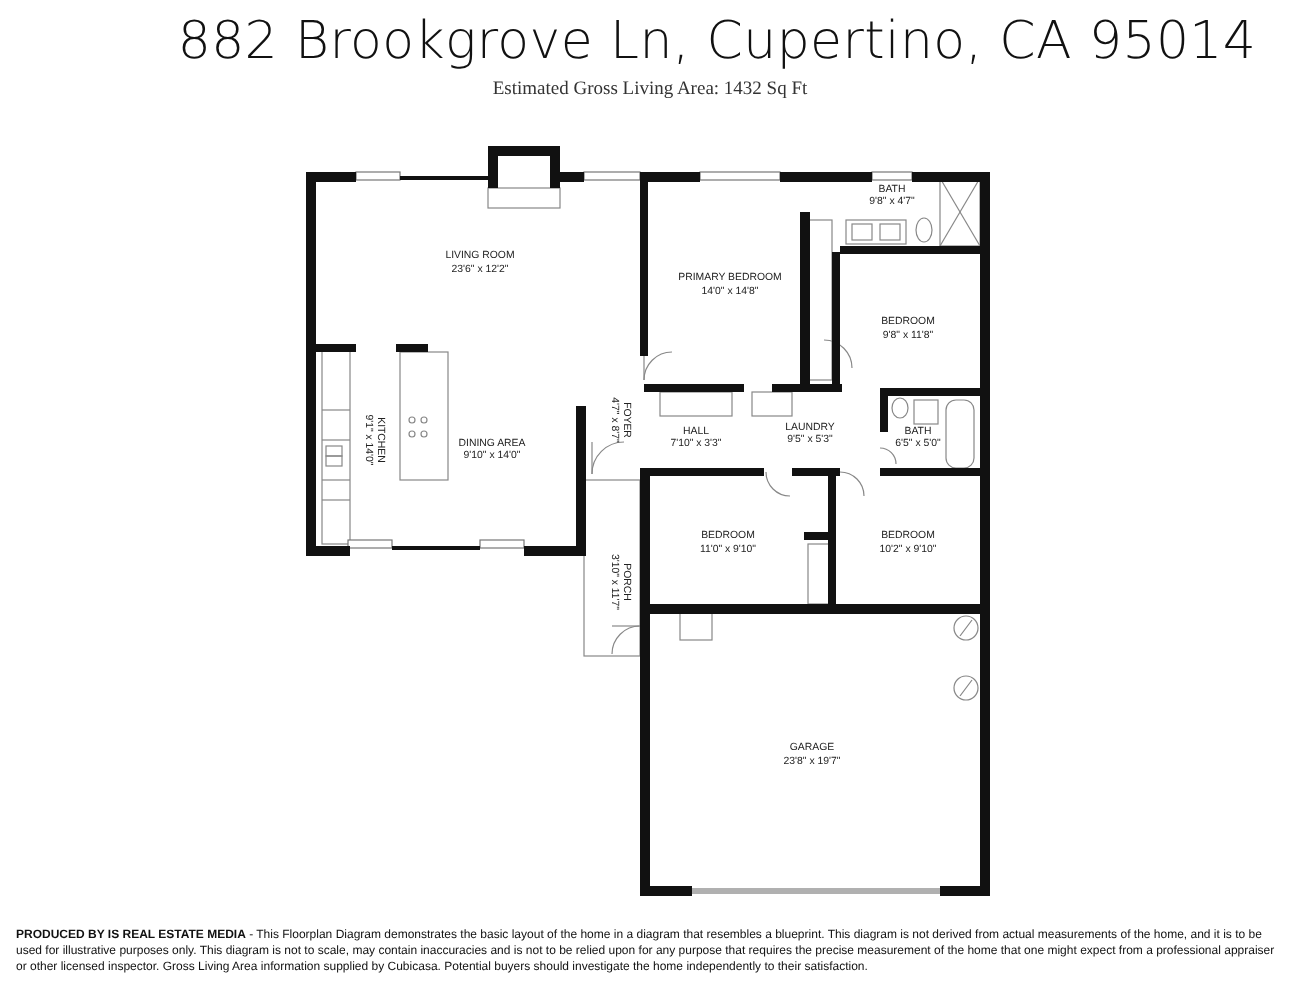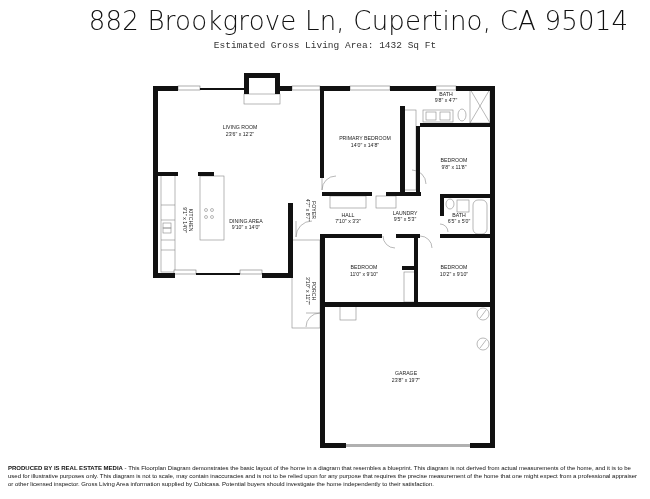--- a/index.html
+++ b/index.html
@@ -1,18 +1,18 @@
 <!DOCTYPE html>
 <html><head>
 <meta charset="utf-8">
 <style>
   html, body { margin:0; padding:0; background:#ffffff; }
   body { width:650px; height:499px; position:relative; overflow:hidden; font-family:"Liberation Sans", sans-serif; }
   .title { position:absolute; left:0; top:6px; width:621px; text-align:center; font-family:"DejaVu Sans", sans-serif; font-weight:300; font-size:26px; color:#111; letter-spacing:0.2px;padding-left:48px; }
-  .subtitle { position:absolute; left:0; top:40px; width:650px; text-align:center; font-family:Liberation Mono, monospace; font-size:9.5px; color:#333; }
+  .subtitle { position:absolute; left:0; top:40px; width:650px; text-align:center; font-family:Liberation Serif, serif; font-size:9.5px; color:#333; }
   .plan { position:absolute; left:0; top:0; width:650px; height:499px; }
   .room-label { font-family:"Liberation Sans", sans-serif; font-size:5.2px; fill:#222; text-anchor:middle; }
   .footer { position:absolute; left:8px; top:464px; width:636px; font-family:"Liberation Sans", sans-serif; font-size:6px; line-height:8px; color:#111; }
   .footer b { font-weight:bold; }
 </style>
 </head>
 <body>
 
 <div class="title">882 Brookgrove Ln, Cupertino, CA 95014</div>
 <div class="subtitle">Estimated Gross Living Area: 1432 Sq Ft</div>

